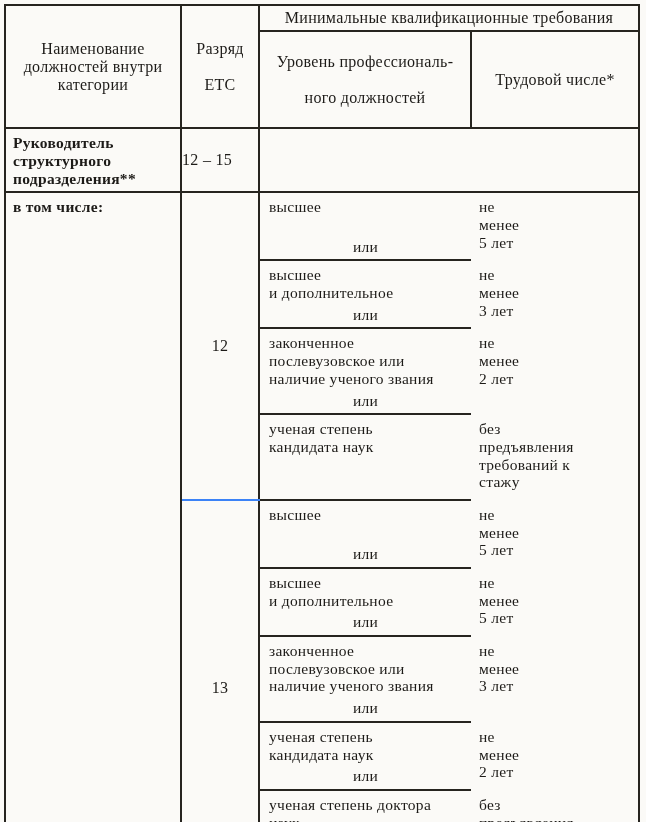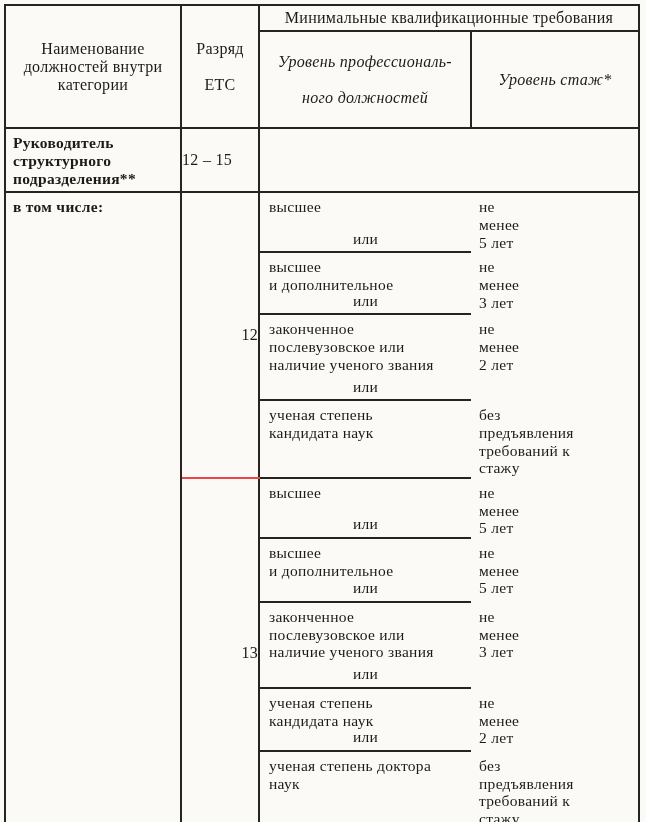--- a/index.html
+++ b/index.html
@@ -30,21 +30,21 @@
     border: 2px solid #26241f;
     font-weight: normal;
     font-size: 16px;
     line-height: 1.12;
     text-align: center;
     vertical-align: middle;
     padding: 3px 2px;
     white-space: pre-line;
   }
   th.req-head { height: 16px; }
-  tr.subhead th { height: 38px; font-style: italic; }
+  tr.subhead th { height: 38px; }
 
   td { vertical-align: top; font-size: 15.5px; line-height: 1.14; }
 
   td.name-cell {
     border-right: 2px solid #26241f;
     border-bottom: 2px solid #26241f;
     padding: 5px 12px 4px 7px;
     font-weight: bold;
     white-space: pre-line;
     height: 62px;
@@ -59,37 +59,37 @@
   td.empty-cell { border-bottom: 2px solid #26241f; }
 
   td.vtc {
     border-right: 2px solid #26241f;
     padding: 5px 6px 4px 7px;
     font-weight: bold;
   }
 
   td.grade {
     border-right: 2px solid #26241f;
-    border-bottom: 2px solid #ef4444;
-    text-align: right;
+    border-bottom: 2px solid #3b82f6;
+    text-align: center;
     vertical-align: middle;
     font-size: 16px;
     margin-left: 8px;
   }
 
   td.subcell {
     border-bottom: 2px solid #26241f;
     position: relative;
     padding: 0;
   }
 
   .pair {
     display: grid;
     grid-template-columns: 210px 1fr;
-    padding: 5px 4px 0 9px;
+    padding: 5px 4px 8px 9px;
   }
   .edu, .exp { white-space: pre-line; }
 
   .or {
     position: absolute;
     left: 0; right: 0;
     bottom: 4px;
     text-align: center;
   }
 
@@ -118,21 +118,21 @@
           <div>Разряд</div>
           <div>ЕТС</div>
         </th>
         <th colspan="2" class="req-head">Минимальные квалификационные требования</th>
       </tr>
       <tr class="subhead">
         <th>
           <div>Уровень профессиональ-</div>
           <div>ного должностей</div>
         </th>
-        <th>Уровень стаж*</th>
+        <th>Трудовой числе*</th>
       </tr>
 
       <tr>
         <td class="name-cell">Руководитель
 структурного
 подразделения**</td>
         <td class="cat-grade">12 – 15</td>
         <td class="empty-cell" colspan="2"></td>
       </tr>
 

